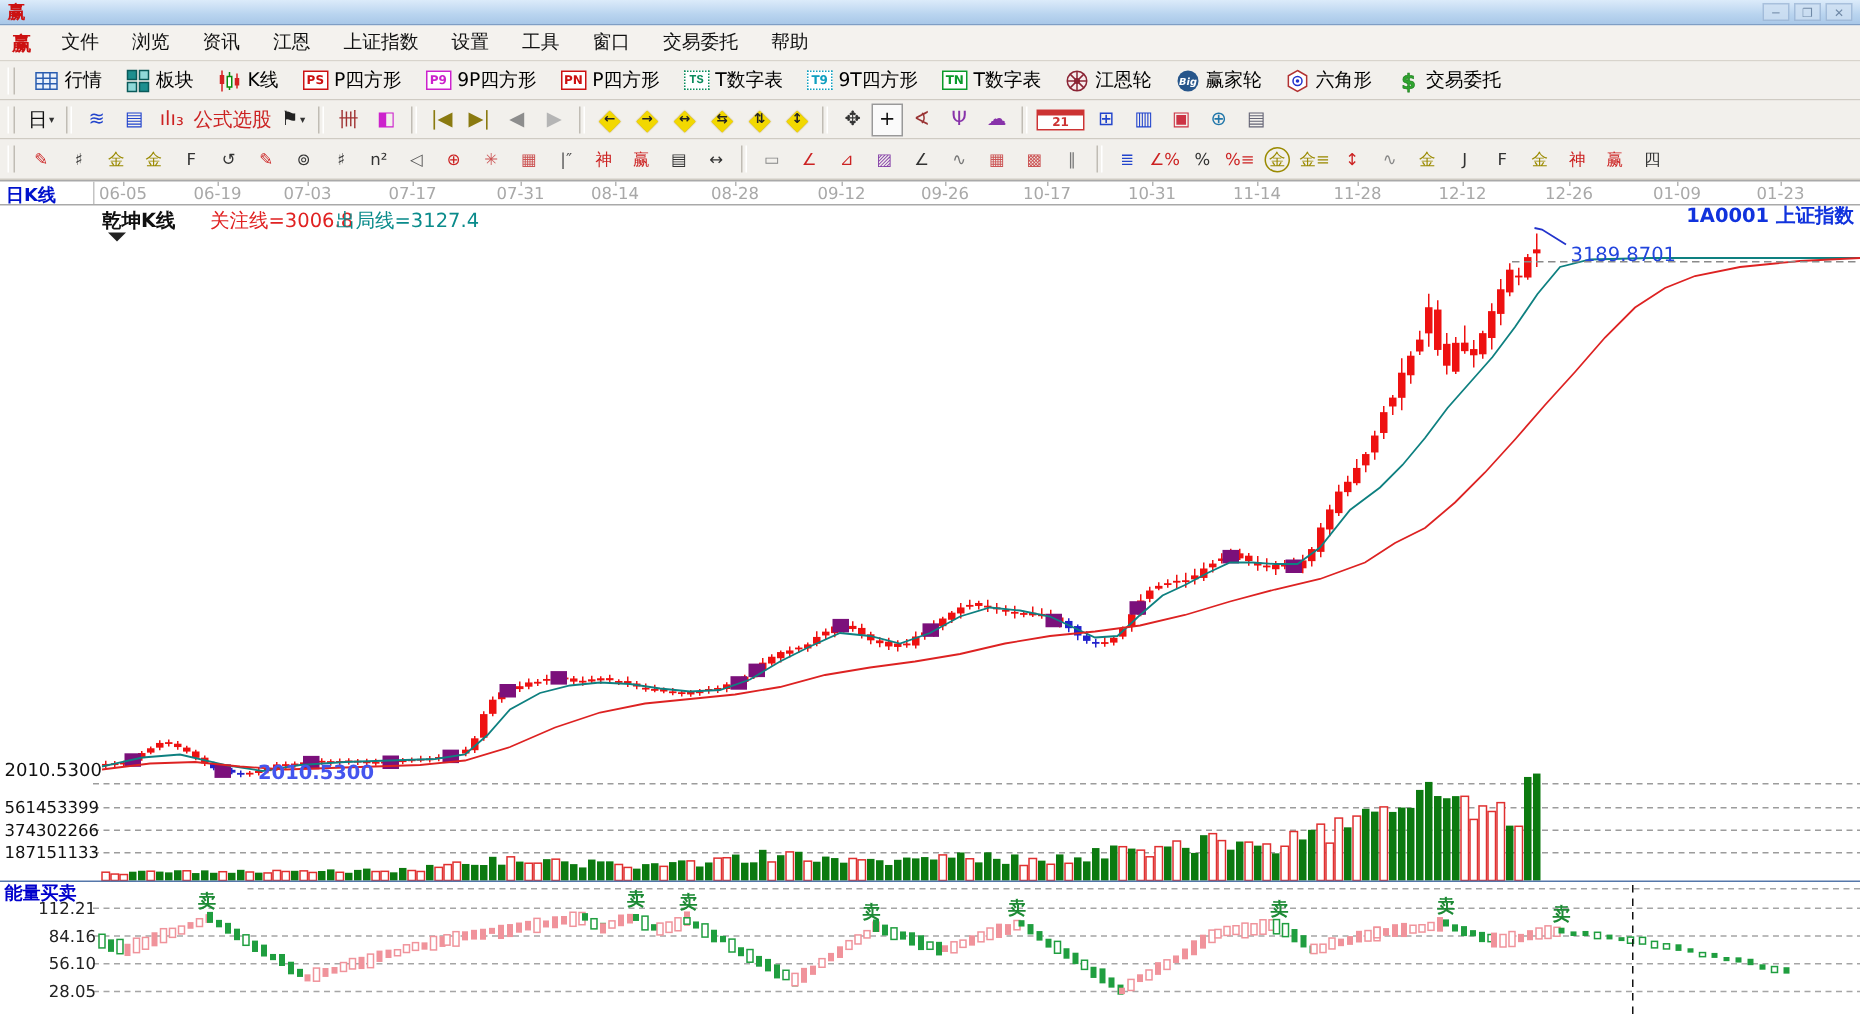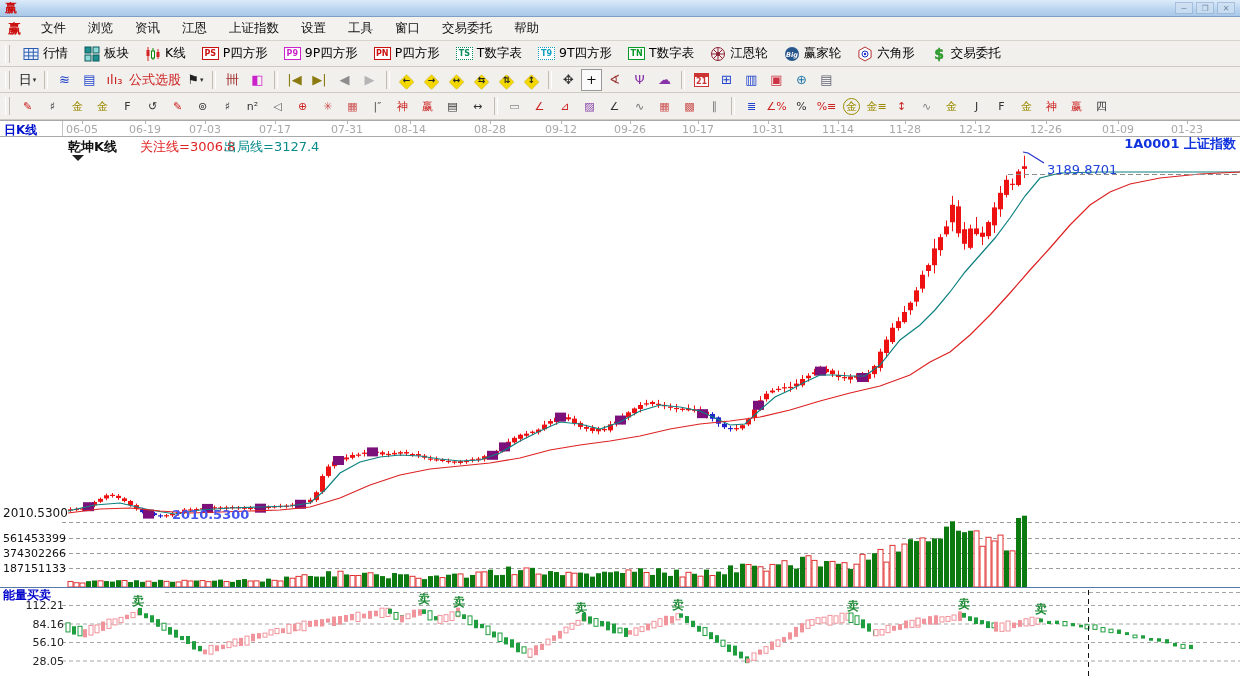--- a/index.html
+++ b/index.html
@@ -18,21 +18,21 @@
   .handle{width:3px;height:18px;border-left:1px solid #fff;border-right:1px solid #c0bcb4;margin:0 5px 0 2px}
   .tb1-item{display:flex;align-items:center;gap:4px;padding:0 8px;height:24px;font-size:12.5px;color:#000;white-space:nowrap}
   .badge{width:17px;height:13px;font-size:8px;font-weight:bold;display:flex;align-items:center;justify-content:center;background:#fff;box-sizing:border-box}
   .btn{height:22px;min-width:21px;padding:0 2px;display:flex;align-items:center;justify-content:center;font-size:13px;position:relative;white-space:nowrap}
   .btn.boxed{border:1px solid #999;background:#fafafa;box-sizing:border-box}
   .btn .dd{font-size:7px;color:#333;margin-left:1px}
   .sep{width:2px;height:18px;border-left:1px solid #c0bcb4;border-right:1px solid #fff;margin:0 4px}
   .dia{position:relative;width:19px;height:20px}
   .dia .d{position:absolute;left:0;top:0;width:100%;height:100%;color:#f2d800;font-size:19px;line-height:20px;text-align:center;text-shadow:0 0 1px #a88000}
   .dia .a{position:absolute;left:0;top:0;width:100%;height:100%;font-size:9px;line-height:20px;text-align:center;color:#222;font-weight:bold}
-  .cal{width:15px;height:14px;border:1px solid #c33;border-top:4px solid #c33;background:#fff;font-size:8px;font-weight:bold;color:#c33;display:flex;align-items:center;justify-content:center;box-sizing:border-box}
+  .cal{width:32px;height:14px;border:1px solid #c33;border-top:4px solid #c33;background:#fff;font-size:8px;font-weight:bold;color:#c33;display:flex;align-items:center;justify-content:center;box-sizing:border-box}
   .t3{font-size:11px}
   .circ{border:1px solid #9a8a00;border-radius:50%}
   #chart-region{flex:1;position:relative;background:#fff}
   #chart-region svg{position:absolute;left:0;top:0}
   #chart-region svg text{font-family:"DejaVu Sans","Liberation Sans",sans-serif}
 </style>
 </head>
 <body>
 
 <div class="titlebar">
@@ -104,21 +104,21 @@
     </div>
     <div class="tb1-item">
       <span class="badge" style="border: 1px solid rgb(204, 34, 204); color: rgb(204, 34, 204);">P9</span>
       <span class="tb1-label">9P四方形</span>
     </div>
     <div class="tb1-item">
       <span class="badge" style="border: 1px solid rgb(204, 17, 17); color: rgb(204, 17, 17);">PN</span>
       <span class="tb1-label">P四方形</span>
     </div>
     <div class="tb1-item">
-      <span class="badge" style="border: 1px dotted rgb(10, 139, 91); color: rgb(10, 139, 91);">TS</span>
+      <span class="badge" style="border: 1px dotted rgb(10, 139, 91); color: rgb(10, 139, 91); font-family: Liberation Mono, monospace;">TS</span>
       <span class="tb1-label">T数字表</span>
     </div>
     <div class="tb1-item">
       <span class="badge" style="border: 1px dotted rgb(17, 160, 192); color: rgb(17, 160, 192);">T9</span>
       <span class="tb1-label">9T四方形</span>
     </div>
     <div class="tb1-item">
       <span class="badge" style="border: 1px solid rgb(10, 154, 42); color: rgb(10, 154, 42);">TN</span>
       <span class="tb1-label">T数字表</span>
     </div>

